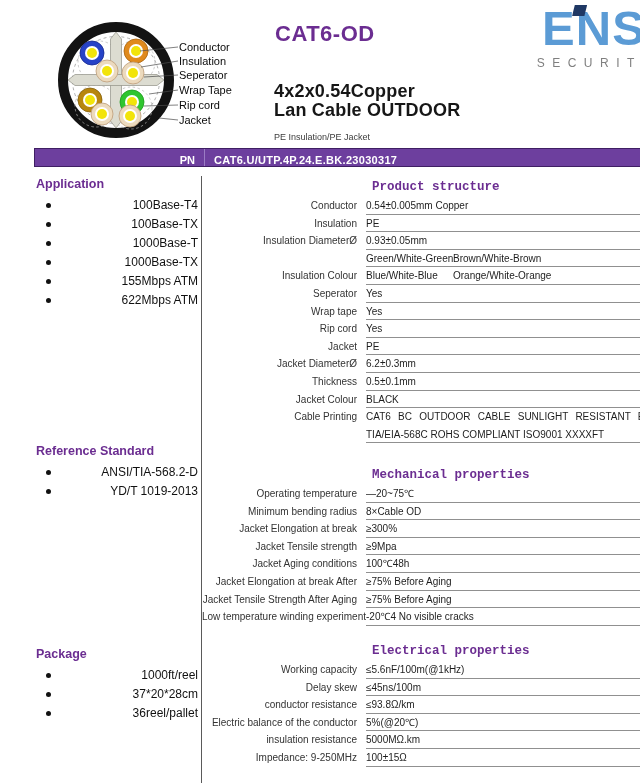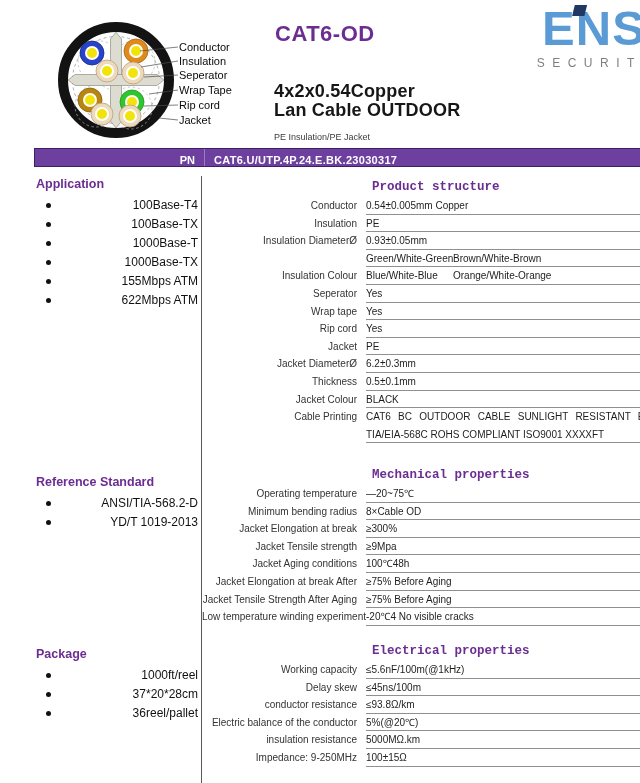--- a/index.html
+++ b/index.html
@@ -153,21 +153,21 @@
       </div>
       <div class="bitem">
         <span class="bullet"></span>
         <span class="btext">155Mbps ATM</span>
       </div>
       <div class="bitem">
         <span class="bullet"></span>
         <span class="btext">622Mbps ATM</span>
       </div>
     </div>
-  <div class="lsec" style="top:475px">
+  <div class="lsec" style="top:444px">
       <div class="sec-title">Reference Standard</div>
       <div class="bitem">
         <span class="bullet"></span>
         <span class="btext">ANSI/TIA-568.2-D</span>
       </div>
       <div class="bitem">
         <span class="bullet"></span>
         <span class="btext">YD/T 1019-2013</span>
       </div>
     </div>

